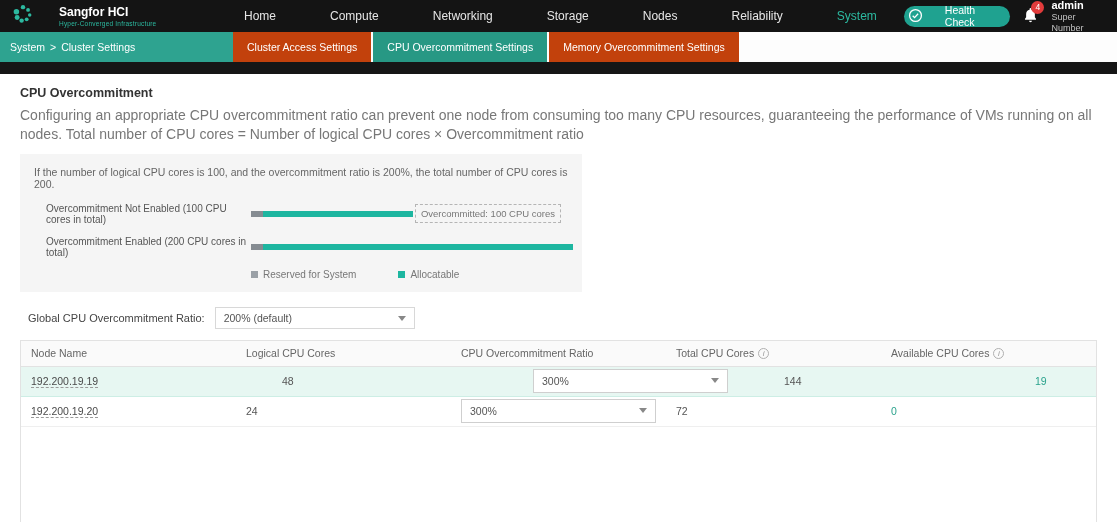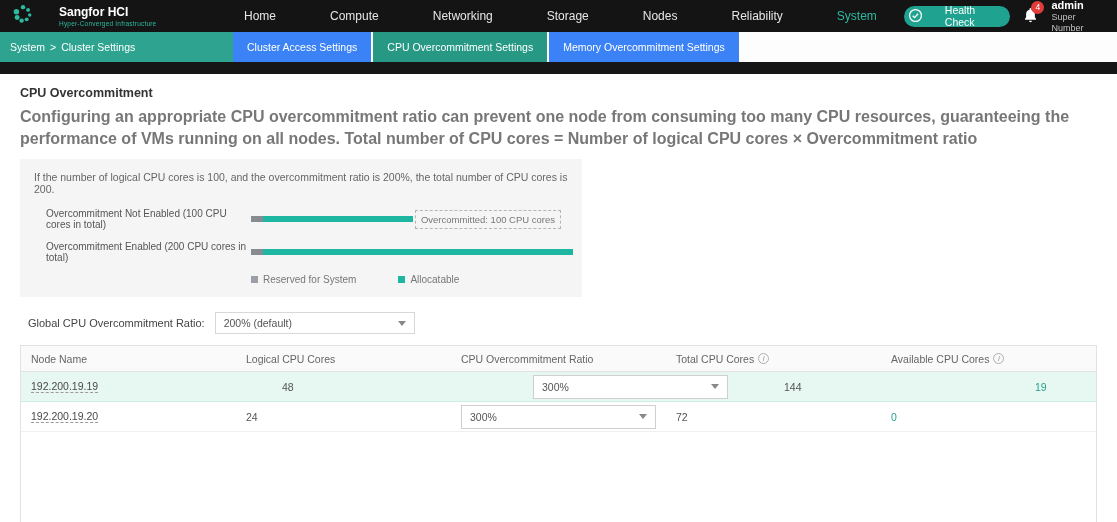--- a/index.html
+++ b/index.html
@@ -21,27 +21,27 @@
   .health-btn { background:#1fa290; border-radius:11px; height:21px; display:flex; align-items:center; gap:22px; padding:0 11px 0 4px; color:#fff; font-size:10.5px; cursor:pointer; }
   .bell-wrap { position:relative; cursor:pointer; margin-top:2px; }
   .badge { position:absolute; top:-7px; right:-7px; background:#e23b3b; color:#fff; min-width:13px; height:13px; border-radius:50%; font-size:8.5px; display:flex; align-items:center; justify-content:center; padding:0 2px; }
   .user { display:flex; flex-direction:column; line-height:1.2; }
   .user-name { color:#fff; font-size:11px; font-weight:bold; }
   .user-role { color:#c2c2c2; font-size:9px; }
   
   .subbar { height:30px; display:flex; background:#fdfdfd; }
   .breadcrumb { width:233px; flex:none; background:#2ea390; color:#fff; font-size:10.5px; display:flex; align-items:center; gap:5px; padding-left:10px; }
   .tabs { display:flex; gap:2px; }
-  .tab { background:#3b82f6; color:#fff; font-size:10.5px; display:flex; align-items:center; padding:0 14px; cursor:pointer; white-space:nowrap; }
+  .tab { background:#c2410c; color:#fff; font-size:10.5px; display:flex; align-items:center; padding:0 14px; cursor:pointer; white-space:nowrap; }
   .tab.active { background:#279884; }
   .darkstrip { height:12px; background:#161616; }
   
   .content { padding:12px 20px 0; }
   .page-title { font-size:12.5px; font-weight:bold; color:#333; margin-bottom:6px; }
-  .desc { font-size:16px; color:#777; line-height:1.35;font-weight:bold; }
+  .desc { font-size:14px; color:#777; line-height:1.35; }
   .example-box { width:562px; background:#f5f5f5; margin-top:10px; padding:12px 14px; }
   .example-text { font-size:10.5px; color:#666; margin-bottom:13px; }
   .diag-row { display:flex; align-items:center; font-size:10px; color:#555; margin-bottom:11px; }
   .diag-label { width:205px; flex:none;margin-left:12px; }
   .bar { display:flex; align-items:center; flex:none; }
   .seg-gray { width:12px; height:6px; background:#868c92; flex:none; }
   .seg-teal { height:6px; background:#1db6a0; flex:none; }
   .seg-teal.short { width:150px; }
   .seg-teal.long { width:310px; }
   .overcommit-note { margin-left:2px; border:1px dashed #b5b5b5; font-size:9.5px; color:#777; padding:3px 2px; width:146px; text-align:center; flex:none; }

